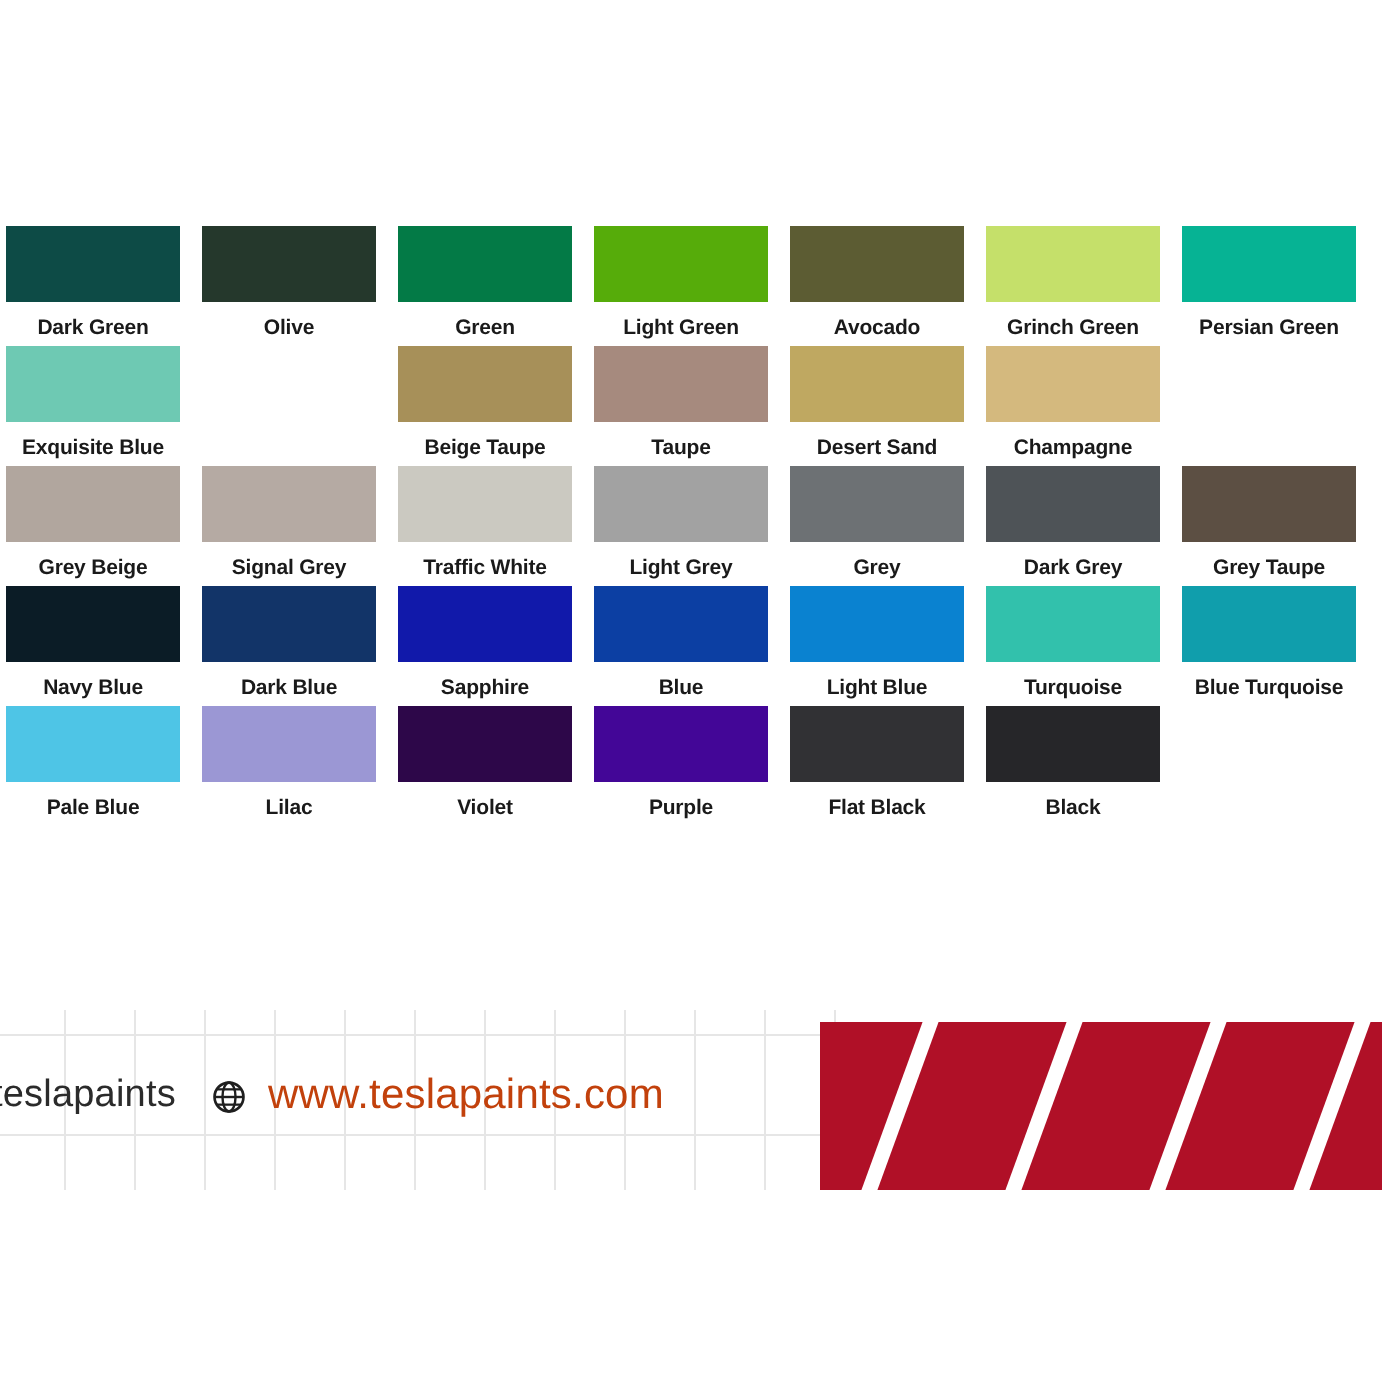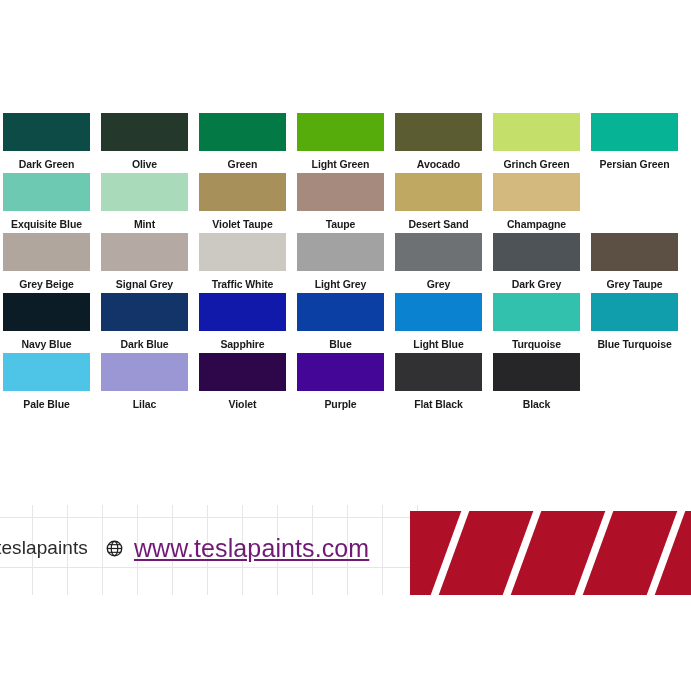--- a/index.html
+++ b/index.html
@@ -97,26 +97,25 @@
     white-space: nowrap;
   }
   .globe-icon {
     display: inline-block;
     width: 17px;
     height: 17px;
     margin: 0 11px 0 18px;
     flex: none;
   }
   .brand-url {
-    font-size: 25px;
+    font-size: 21px;
     line-height: 22px;
-    color: #701a75;
+    color: #c2410c;
     letter-spacing: 0.1px;
     white-space: nowrap;
-    text-decoration: underline;
   }
 
   .stripes {
     position: absolute;
     left: 410px;
     top: 511px;
     width: 281px;
     height: 84px;
     overflow: hidden;
   }
@@ -165,27 +164,23 @@
         <span class="swatch-chip" style="background-color: rgb(6, 179, 148);"></span>
         <span class="swatch-label">Persian Green</span>
       </div>
     </div>
 
     <div class="swatch-row">
       <div class="swatch-cell" style="left:3px">
         <span class="swatch-chip" style="background-color: rgb(110, 201, 179);"></span>
         <span class="swatch-label">Exquisite Blue</span>
       </div>
-      <div class="swatch-cell" style="left:101px">
-        <span class="swatch-chip" style="background-color: rgb(169, 219, 186);"></span>
-        <span class="swatch-label">Mint</span>
-      </div>
       <div class="swatch-cell" style="left:199px">
         <span class="swatch-chip" style="background-color: rgb(167, 144, 89);"></span>
-        <span class="swatch-label">Violet Taupe</span>
+        <span class="swatch-label">Beige Taupe</span>
       </div>
       <div class="swatch-cell" style="left:297px">
         <span class="swatch-chip" style="background-color: rgb(166, 138, 126);"></span>
         <span class="swatch-label">Taupe</span>
       </div>
       <div class="swatch-cell" style="left:493px">
         <span class="swatch-chip" style="background-color: rgb(212, 185, 126);"></span>
         <span class="swatch-label">Champagne</span>
       </div>
       <div class="swatch-cell" style="left:395px">

